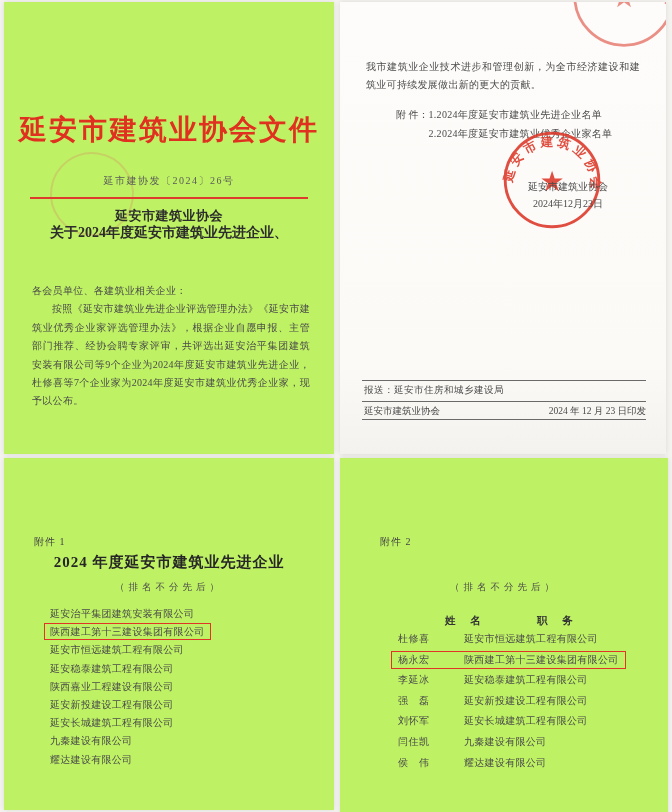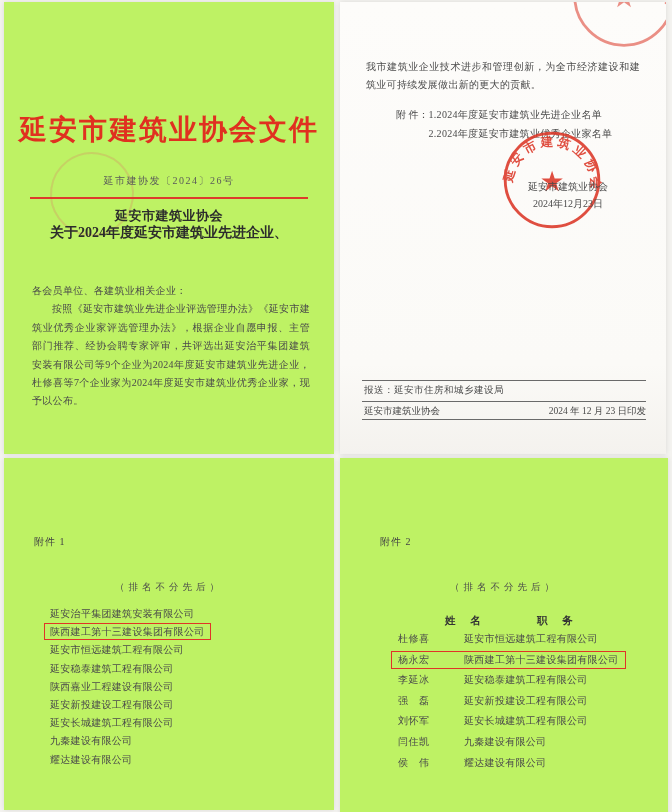--- a/index.html
+++ b/index.html
@@ -115,20 +115,21 @@
     <div class="abs foot-rule fr2"></div>
     <div class="abs issue-row">
       <span>延安市建筑业协会</span>
       <span>2024 年 12 月 23 日印发</span>
     </div>
     <div class="abs foot-rule fr3"></div>
   </div>
 
   <div class="page" id="p3">
     <div class="abs att-no">附件 1</div>
+    <div class="abs center att-title">2024 年度延安市建筑业先进企业</div>
     <div class="abs center att-sub">（排名不分先后）</div>
     <div class="abs comp-list">
       <div class="row"><span>延安治平集团建筑安装有限公司</span></div>
       <div class="row"><span class="boxed">陕西建工第十三建设集团有限公司</span></div>
       <div class="row"><span>延安市恒远建筑工程有限公司</span></div>
       <div class="row"><span>延安稳泰建筑工程有限公司</span></div>
       <div class="row"><span>陕西嘉业工程建设有限公司</span></div>
       <div class="row"><span>延安新投建设工程有限公司</span></div>
       <div class="row"><span>延安长城建筑工程有限公司</span></div>
       <div class="row"><span>九秦建设有限公司</span></div>

